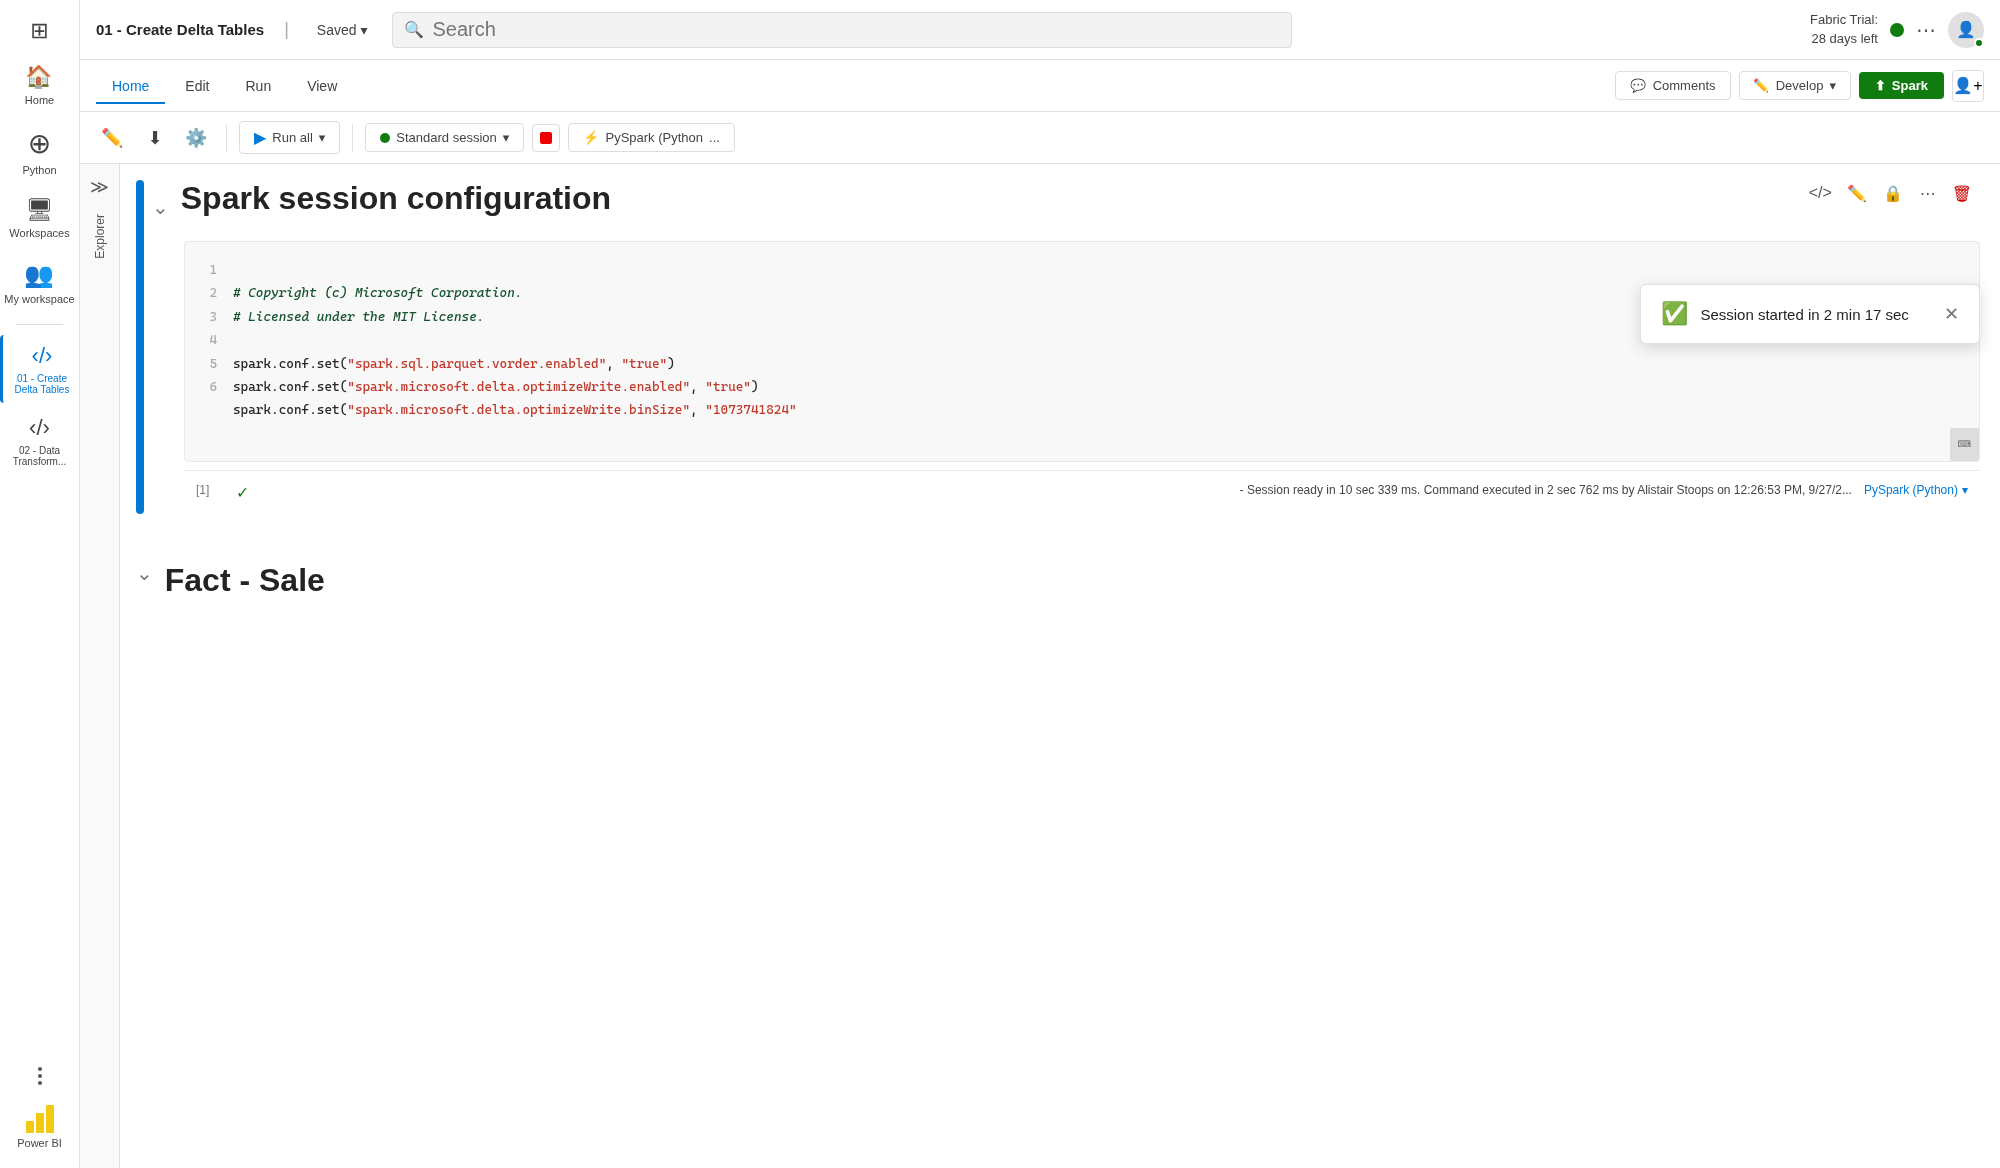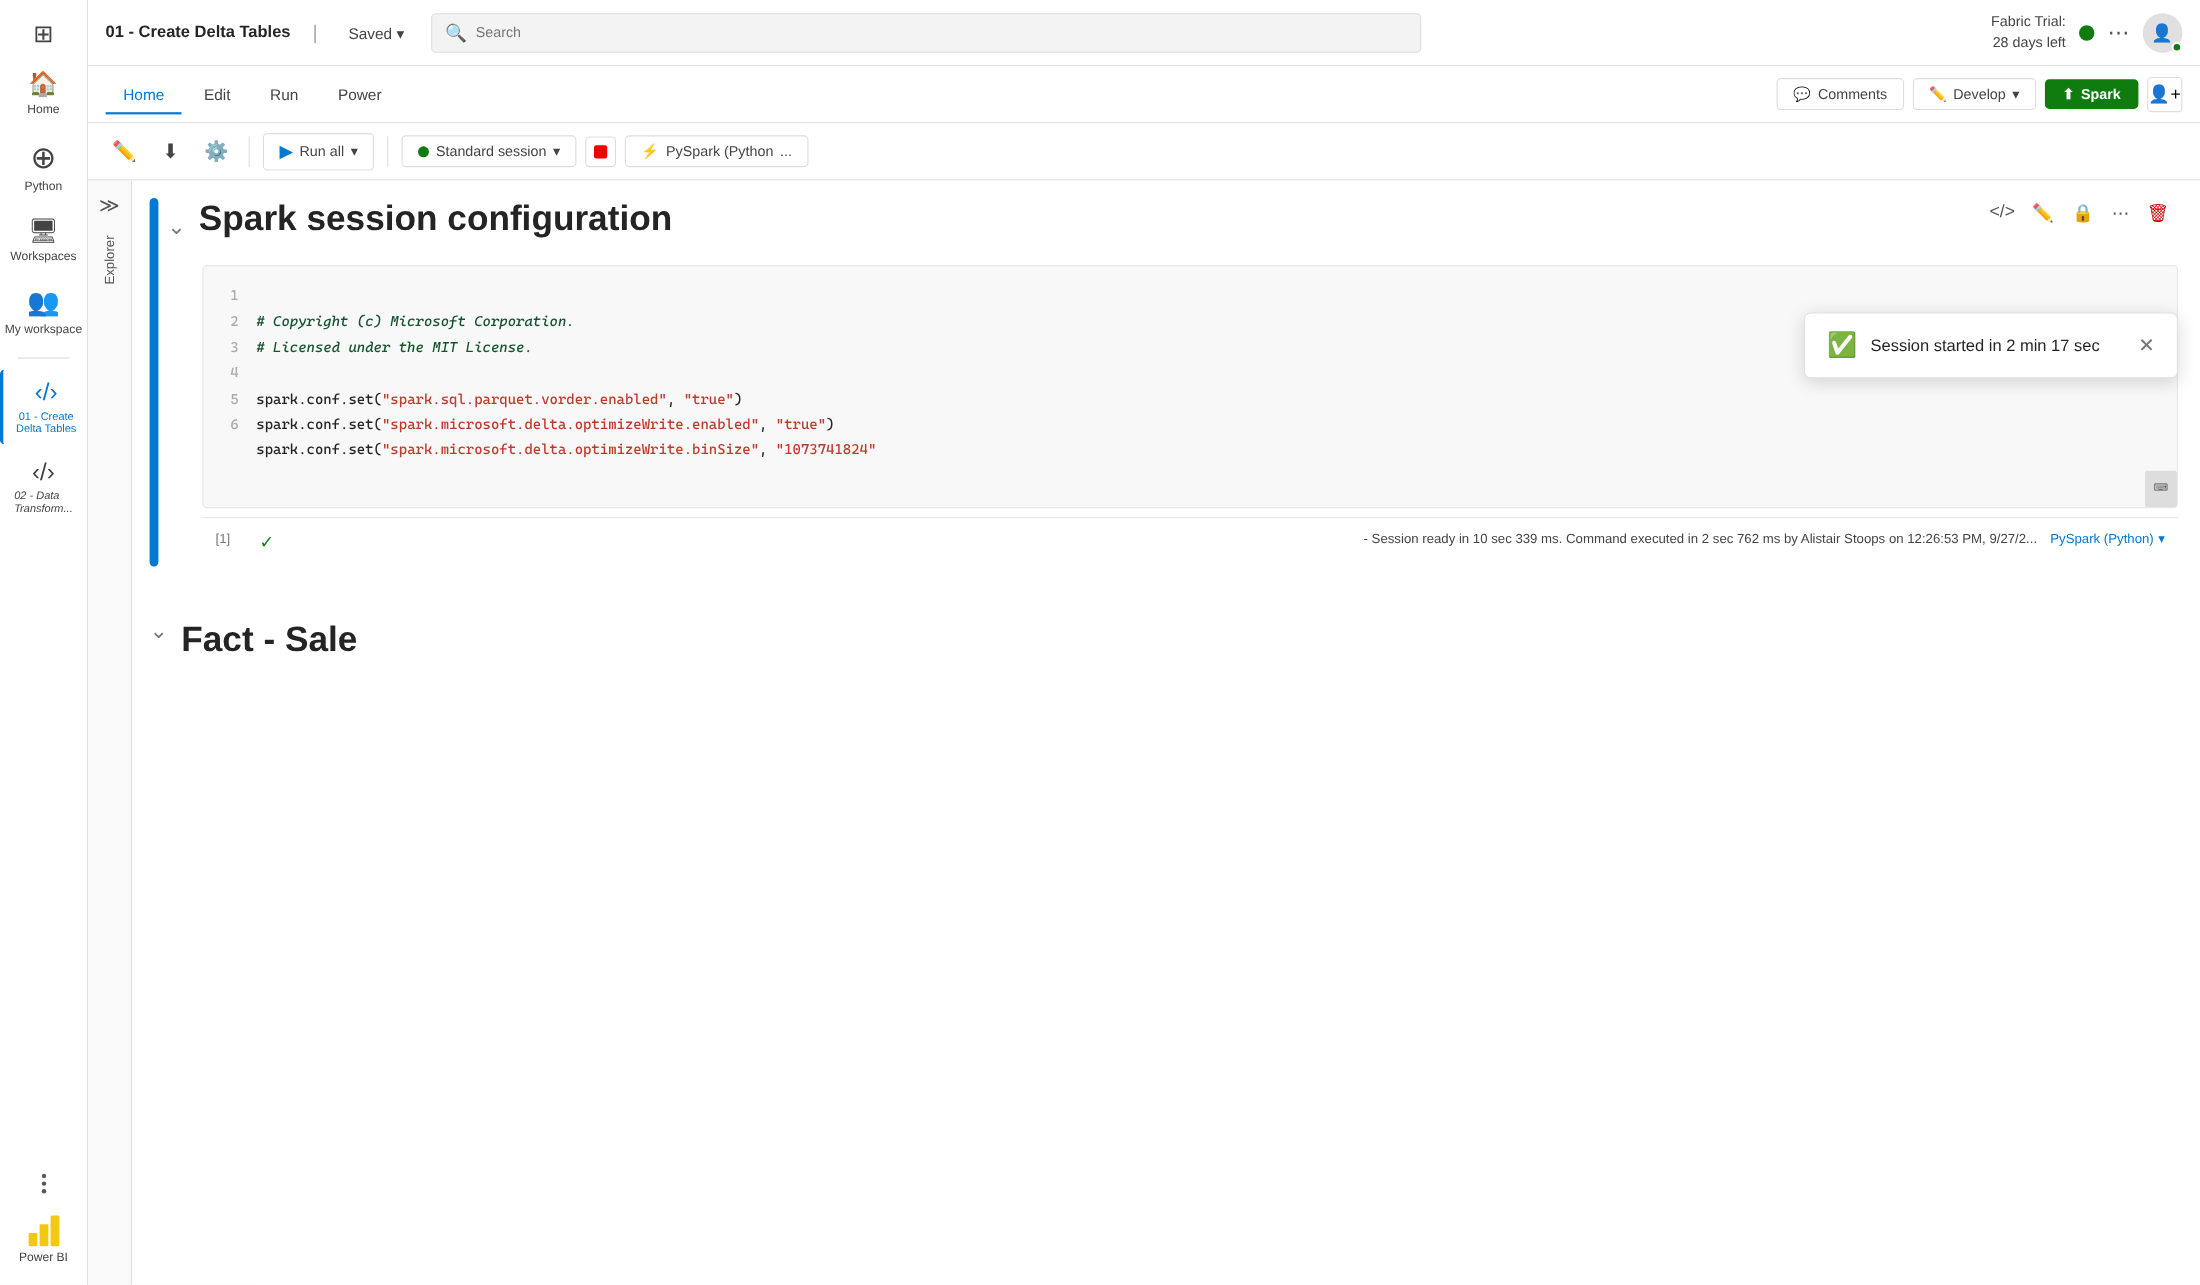--- a/index.html
+++ b/index.html
@@ -119,21 +119,21 @@
       display: flex;
       align-items: center;
       padding: 0 12px;
       height: 36px;
       gap: 8px;
     }
     .search-bar input {
       background: none;
       border: none;
       outline: none;
-      font-size: 13px;
+      font-size: 20px;
       color: #b91c1c;
       width: 100%;
     }
 
     .topbar-right {
       margin-left: auto;
       display: flex;
       align-items: center;
       gap: 12px;
     }
@@ -491,21 +491,21 @@
     </div>
 
     <div class="sidebar-divider"></div>
 
     <div class="sidebar-nav-item active-page" style="border-left: 3px solid #0078d4; padding-left: 6px;">
       <span class="notebook-icon" style="color:#0078d4;">‹/›</span>
       <span class="label" style="font-size:10px; color:#0078d4; text-align:center;">01 - Create<br>Delta Tables</span>
     </div>
     <div class="sidebar-nav-item">
       <span class="notebook-icon">‹/›</span>
-      <span class="label" style="font-size:10px; font-style:italic;">02 - Data<br>Transform...</span>
+      <span class="label" style="font-size:10px; text-align:center;">02 - Data<br>Transform...</span>
     </div>
   </div>
 
   <div class="sidebar-bottom">
     <div class="more-btn">
       <div class="dot3"></div>
       <div class="dot3"></div>
       <div class="dot3"></div>
     </div>
     <div class="sidebar-item">
@@ -543,21 +543,21 @@
         <div class="avatar-circle">👤</div>
         <div class="avatar-dot"></div>
       </div>
     </div>
   </div>
 
   <div class="nav-tabs">
     <div class="nav-tab active">Home</div>
     <div class="nav-tab">Edit</div>
     <div class="nav-tab">Run</div>
-    <div class="nav-tab">Power</div>
+    <div class="nav-tab">View</div>
     <div class="nav-tab-actions">
       <button class="comments-btn">
         <span>💬</span>
         <span>Comments</span>
       </button>
       <button class="develop-btn">
         <span>✏️</span>
         <span>Develop</span>
         <span>▾</span>
       </button>

